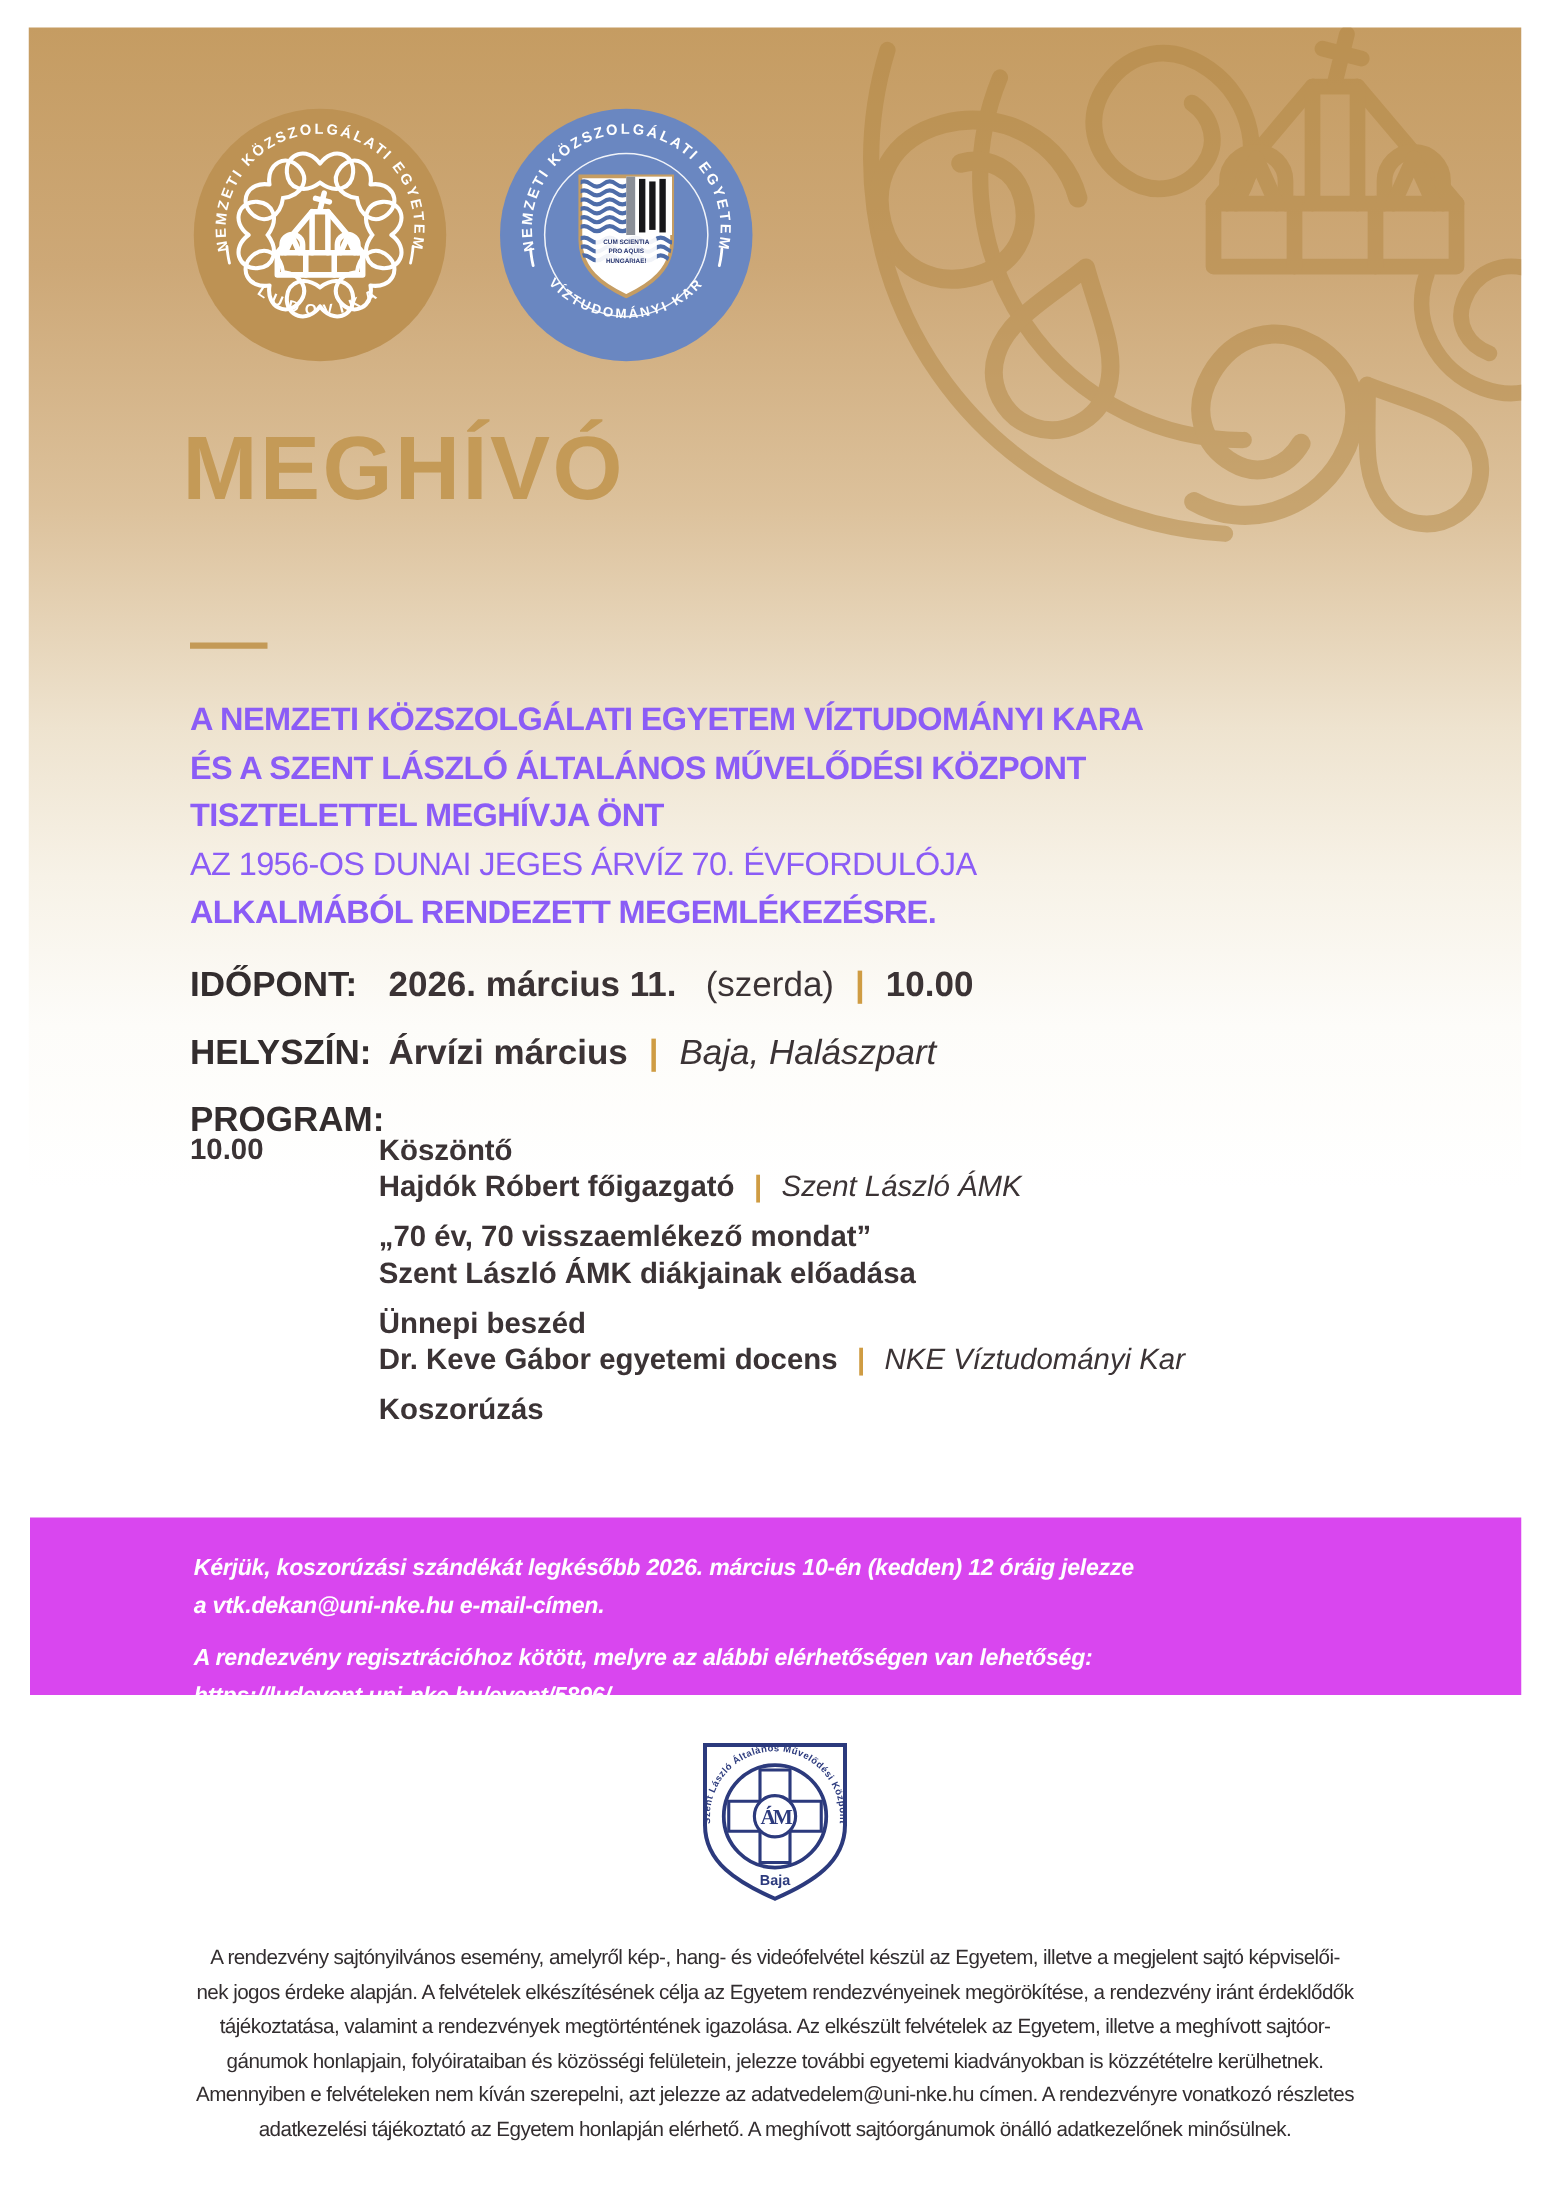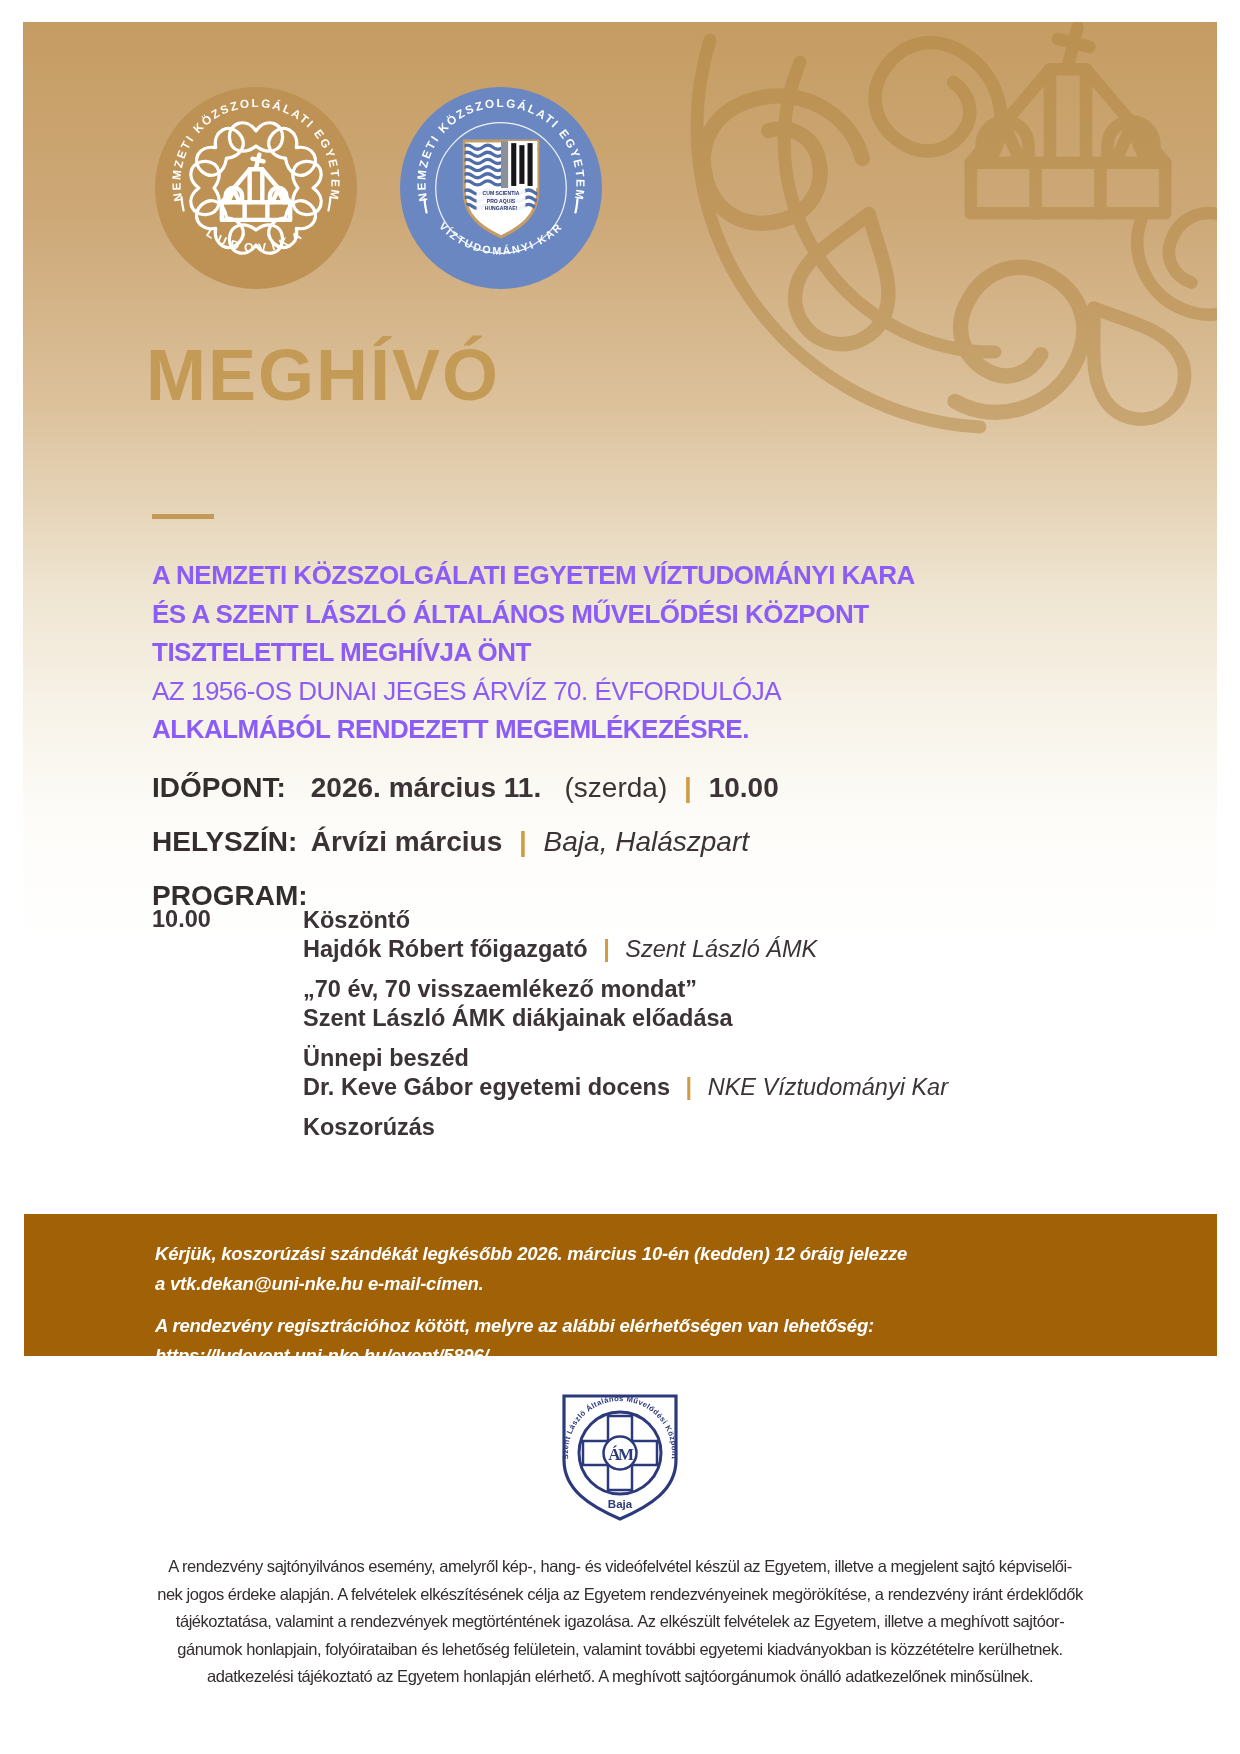--- a/index.html
+++ b/index.html
@@ -28,21 +28,21 @@
   .b{font-weight:800;}
   .reg{font-weight:400;}
   .it{font-style:italic;font-weight:400;}
   .sep{color:#cf9c43;font-weight:600;padding:0 9px;}
   #program-block{left:152px;top:906px;display:flex;font-size:23.5px;}
   #program-time{width:151px;font-weight:800;}
   .prog-item{margin-bottom:11px;line-height:29px;white-space:nowrap;}
   .quote{font-weight:800;}
   
   #banner{
-    left:24px;top:1214px;width:1193px;height:142px;background:#a16207;
+    left:24px;top:1214px;width:1193px;height:142px;background:#d946ef;
     color:#ffffff;font-style:italic;font-weight:700;font-size:18.5px;line-height:29.5px;letter-spacing:-0.2px;
     box-sizing:border-box;padding:25px 40px 0 131px;
   }
   #banner .p2{margin-top:13px;}
   
   #amk-logo{left:555px;top:1386px;width:130px;height:152px;}
   
   #footer{left:110px;top:1553px;width:1020px;font-size:16.5px;line-height:27.6px;letter-spacing:-0.45px;color:#322d2f;text-align:center;}
   #footer div{white-space:nowrap;}
   svg{display:block;}
@@ -243,17 +243,18 @@
       <path id="amkRing" d="M 18.6,90.5 A 52 52 0 1 1 111.4,90.5" fill="none"></path>
       <textPath href="#amkRing" startOffset="50%">Szent László Általános Művelődési Központ</textPath>
     </text>
     <text x="65" y="122" text-anchor="middle" font-size="11.5" font-weight="700" fill="#2c3a7d">Baja</text>
   </svg>
 
   <div id="footer" class="abs">
     <div>A rendezvény sajtónyilvános esemény, amelyről kép-, hang- és videófelvétel készül az Egyetem, illetve a megjelent sajtó képviselői-</div>
     <div>nek jogos érdeke alapján. A felvételek elkészítésének célja az Egyetem rendezvényeinek megörökítése, a rendezvény iránt érdeklődők</div>
     <div>tájékoztatása, valamint a rendezvények megtörténtének igazolása. Az elkészült felvételek az Egyetem, illetve a meghívott sajtóor-</div>
-    <div>gánumok honlapjain, folyóirataiban és lehetőség felületein, valamint további egyetemi kiadványokban is közzétételre kerülhetnek.</div>
+    <div>gánumok honlapjain, folyóirataiban és közösségi felületein, jelezze további egyetemi kiadványokban is közzétételre kerülhetnek.</div>
+    <div>Amennyiben e felvételeken nem kíván szerepelni, azt jelezze az adatvedelem@uni-nke.hu címen. A rendezvényre vonatkozó részletes</div>
     <div>adatkezelési tájékoztató az Egyetem honlapján elérhető. A meghívott sajtóorgánumok önálló adatkezelőnek minősülnek.</div>
   </div>
 
 </div>
 
 </body></html>

